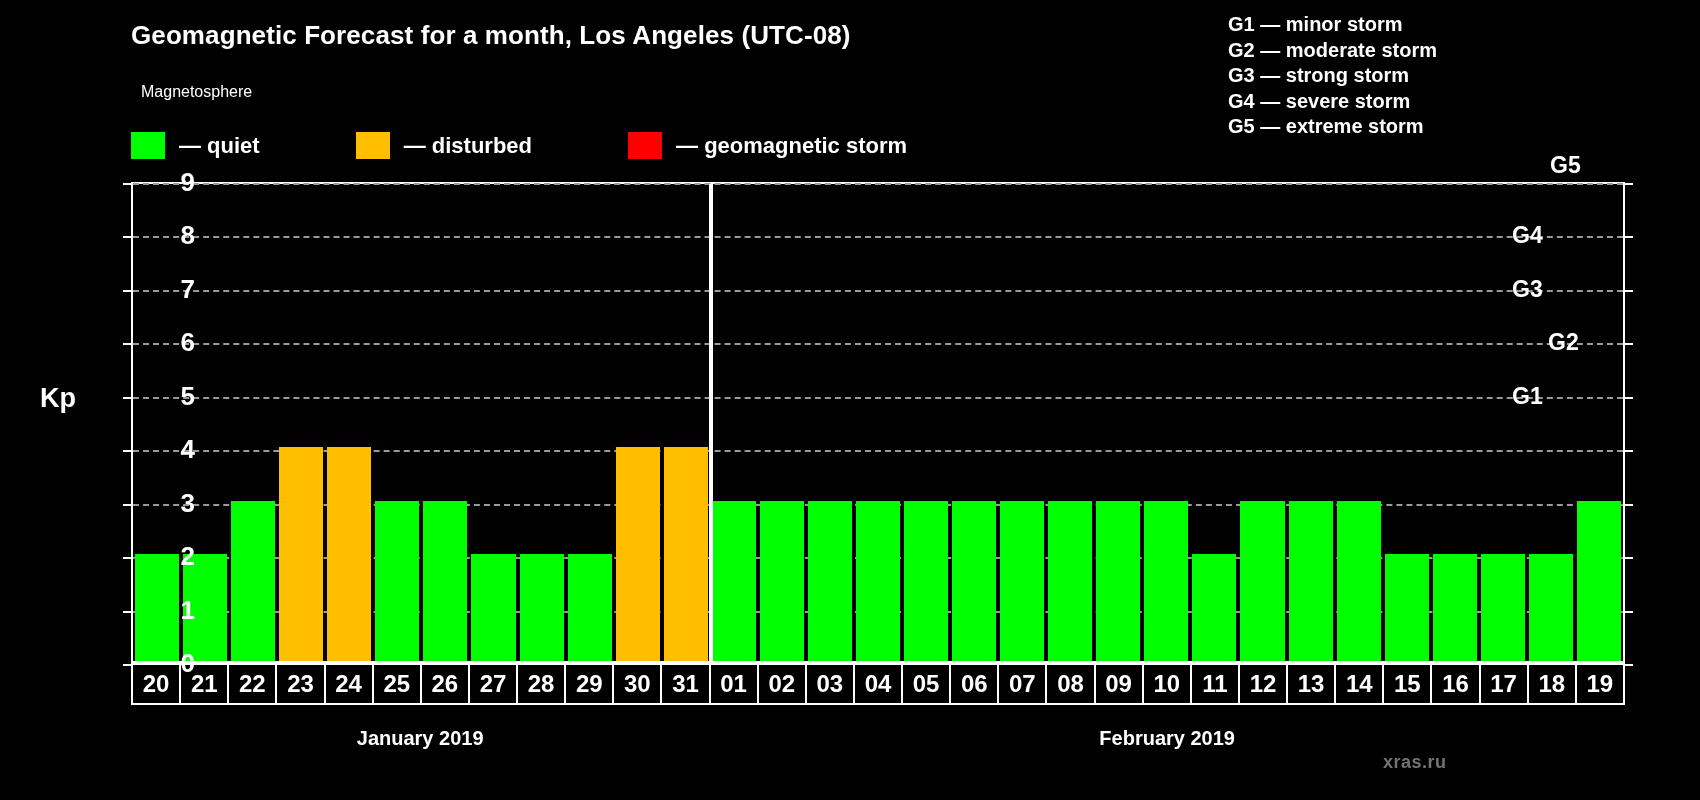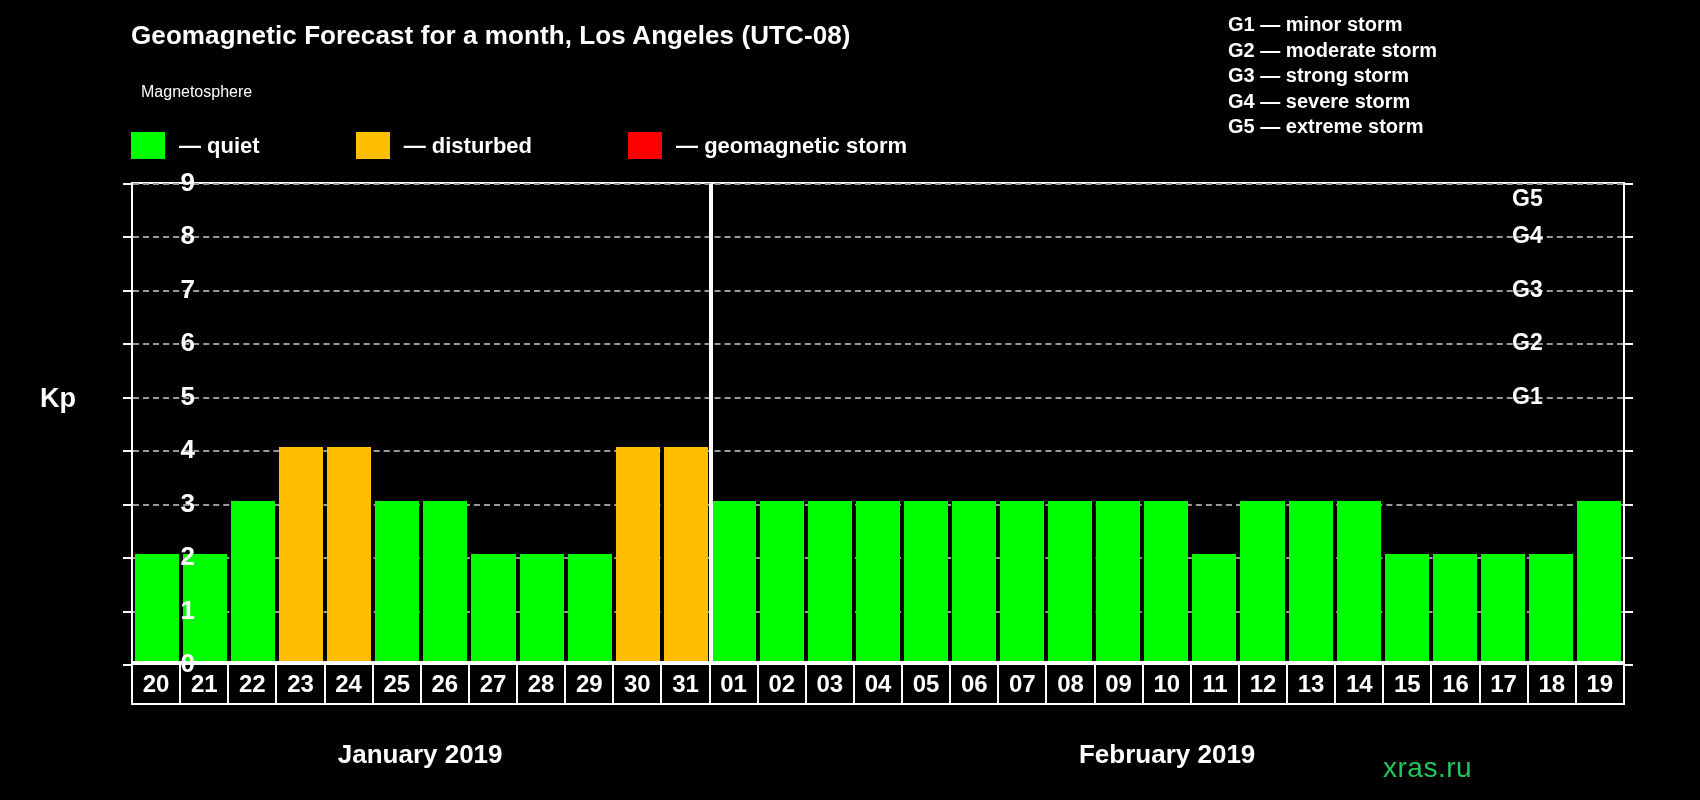--- a/index.html
+++ b/index.html
@@ -38,24 +38,24 @@
   .month-split{position:absolute;top:0;bottom:0;width:4px;background:#fff;}
 
   
   .days{position:absolute;left:131px;top:663px;width:1494px;height:42px;display:flex;justify-content:center;}
   .day{flex:1 1 0;display:flex;align-items:center;justify-content:center;
        font-size:24px;font-weight:bold;color:#fff;
        border:2px solid #fff;border-right-width:0;box-sizing:border-box;background:#000;}
   .day:last-child{border-right-width:2px;}
 
   
-  .month-caption{position:absolute;top:727px;font-size:26px;font-weight:bold;white-space:nowrap;
-                 transform:translateX(-50%);margin-top:12px;}
-
-  .watermark{position:absolute;left:1383px;top:752px;font-size:28px;font-weight:normal;color:#22c55e;letter-spacing:.5px;}
+  .month-caption{position:absolute;top:727px;font-size:20px;font-weight:bold;white-space:nowrap;
+                 transform:translateX(-50%);}
+
+  .watermark{position:absolute;left:1383px;top:752px;font-size:18px;font-weight:bold;color:#737373;letter-spacing:.5px;}
 </style>
 </head>
 <body>
 
 <div id="root">
 
   <div class="title">Geomagnetic Forecast for a month, Los Angeles (UTC-08)</div>
   <div class="magneto">Magnetosphere</div>
 
   <div class="legend" id="legend">
@@ -259,17 +259,17 @@
     <div class="ylab" style="top: 609.556px;">1</div>
     <div class="ylab" style="top: 556.111px;">2</div>
     <div class="ylab" style="top: 502.667px;">3</div>
     <div class="ylab" style="top: 449.222px;">4</div>
     <div class="ylab" style="top: 395.778px;">5</div>
     <div class="ylab" style="top: 342.333px;">6</div>
     <div class="ylab" style="top: 288.889px;">7</div>
     <div class="ylab" style="top: 235.444px;">8</div>
     <div class="ylab" style="top: 182px;">9</div>
     <div class="glab" style="top: 395.778px;">G1</div>
-    <div class="glab" style="top: 342.333px;">G2</div>
+    <div class="glab" style="top: 342.333px; margin-left: 36px;">G2</div>
     <div class="glab" style="top: 288.889px;">G3</div>
     <div class="glab" style="top: 235.444px;">G4</div>
-    <div class="glab" style="top: 198px;">G5</div>
+    <div class="glab" style="top: 165px; margin-left: 38px;">G5</div>
   </div>
 
 </body></html>

